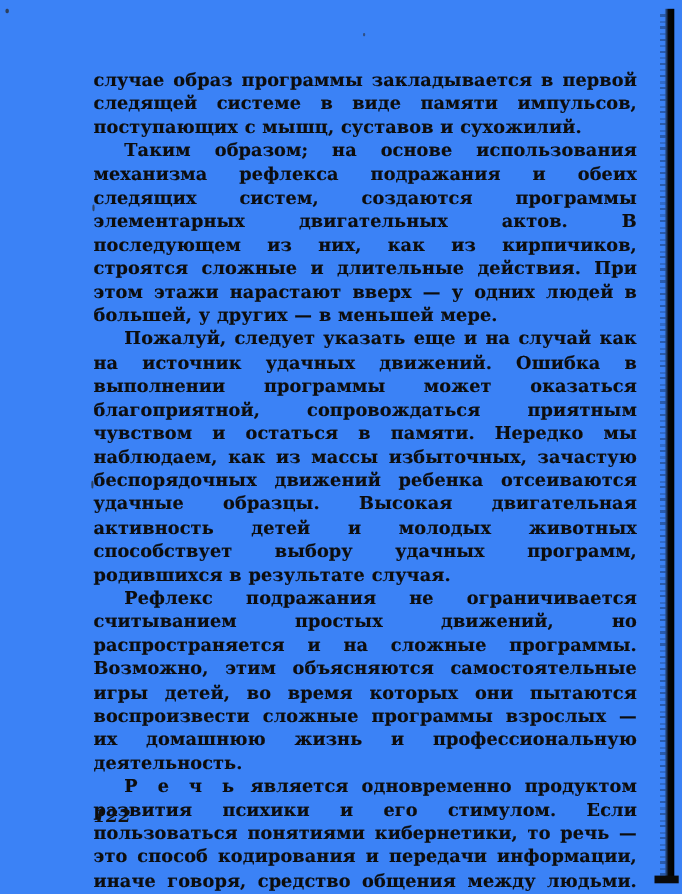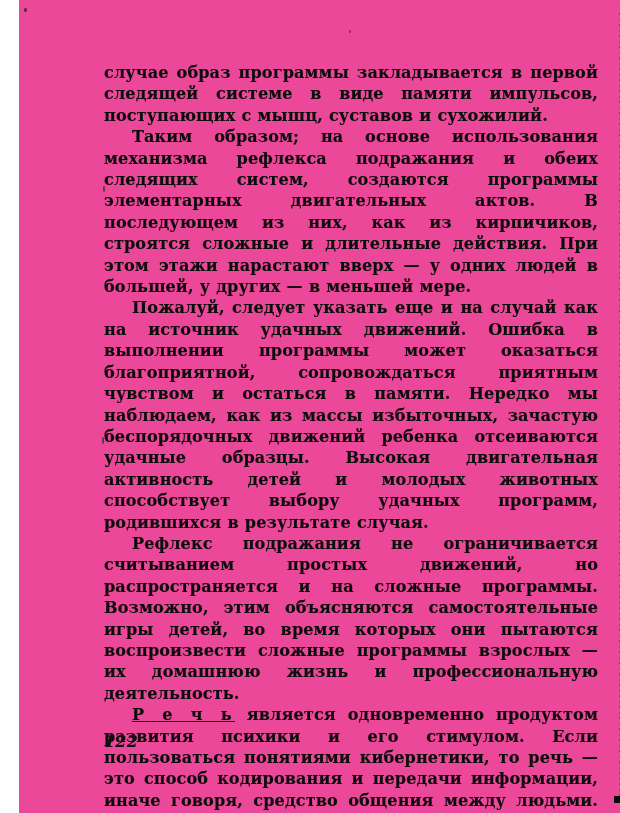--- a/index.html
+++ b/index.html
@@ -13,22 +13,21 @@
     position: relative;
     overflow: hidden;
     font-family: "DejaVu Serif", "Liberation Serif", serif;
     -webkit-font-smoothing: none;
   }
 
   
   #scan-page {
     position: absolute;
     inset: 0;
-    background: #ec4899;
-    margin-left: 19px;
+    background: #3b82f6;
   }
 
   
   .speck {
     position: absolute;
     background: #2a2a2a;
     border-radius: 40%;
   }
   #speck-topleft   { left: 5px;   top: 8px;   width: 3px; height: 4px; opacity:.75; }
   #speck-leftmid   { left: 84px;  top: 186px; width: 2px; height: 6px; opacity:.7;  }
@@ -93,21 +92,20 @@
     letter-spacing: .1px;
     word-spacing: .4px;
     font-weight: 600;
     -webkit-text-stroke: .12px #0d0d0d;
   }
   .para + .para { text-indent: 28px; }
   .para.last { text-align-last: justify; }
 
   .sp {
     letter-spacing: 3.2px;
-    text-decoration: underline;
   }
 
   
   #folio {
     position: absolute;
     left: 85px;
     top: 732px;
     font-family: "DejaVu Serif", "Liberation Serif", serif;
     font-style: italic;
     font-weight: 700;

